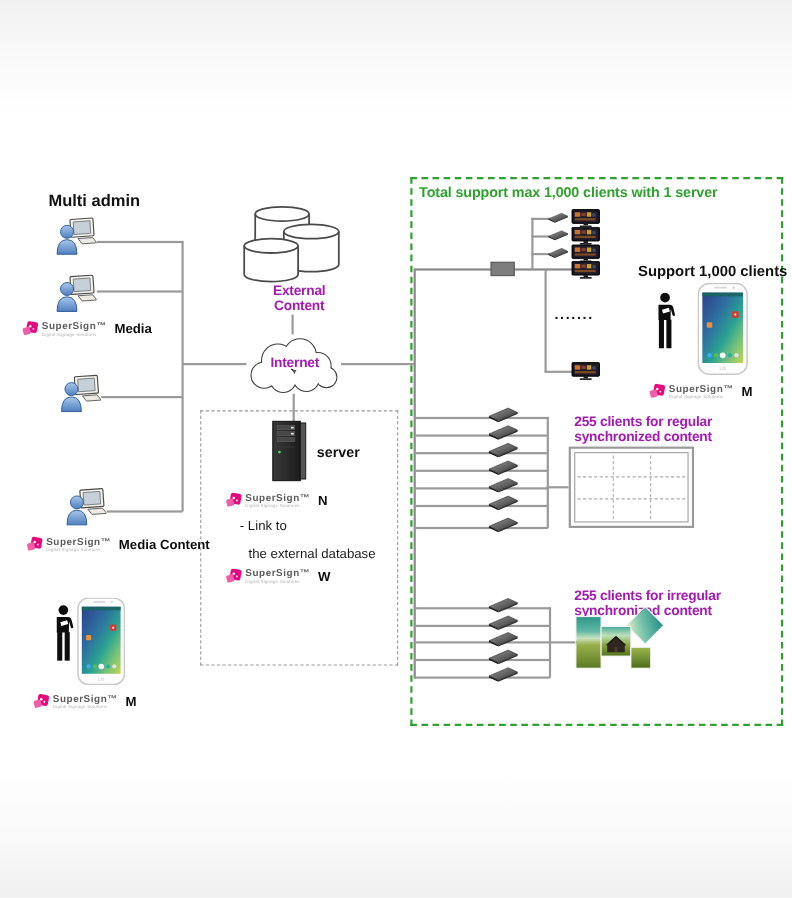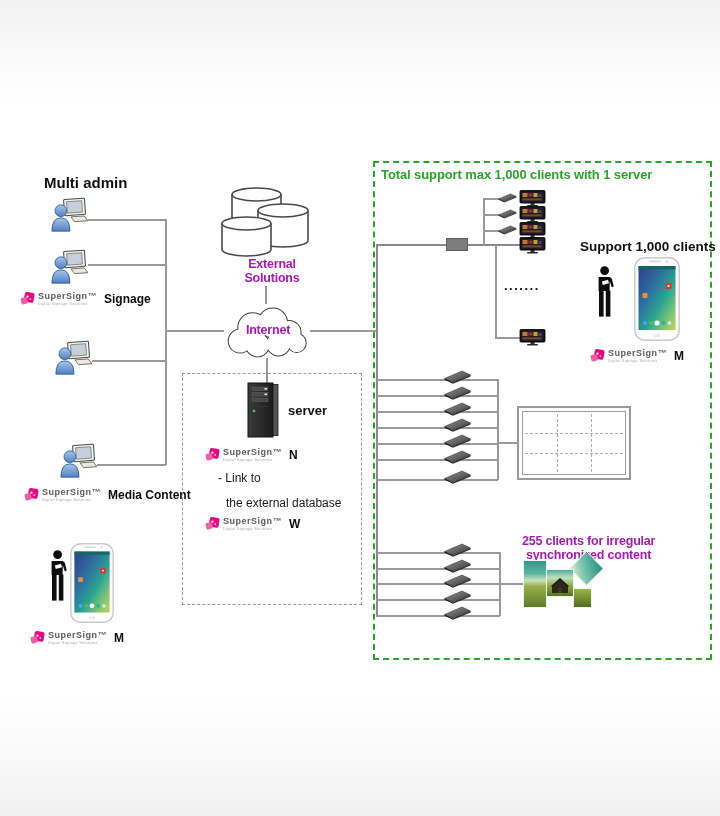--- a/index.html
+++ b/index.html
@@ -204,21 +204,21 @@
   <div class="ln h" style="left:166px;top:330px;width:58px;"></div>
 
   <div class="sslogo" style="left:20px;top:291px;">
     <svg class="ssicon">
         <use href="#sym-sslogo"></use>
       </svg>
     <span class="sstxt">
         <span class="ssbrand">SuperSign™</span>
         <span class="sstag">Digital Signage Solutions</span>
       </span>
-    <span class="sssuffix">Signage</span>
+    <span class="sssuffix">Media</span>
   </div>
 
   <div class="sslogo" style="left:24px;top:487px;">
     <svg class="ssicon">
         <use href="#sym-sslogo"></use>
       </svg>
     <span class="sstxt">
         <span class="ssbrand">SuperSign™</span>
         <span class="sstag">Digital Signage Solutions</span>
       </span>
@@ -240,21 +240,21 @@
         <span class="sstag">Digital Signage Solutions</span>
       </span>
     <span class="sssuffix">M</span>
   </div>
 
   <svg class="abs" style="left:220px;top:184px;width:92px;height:74px;">
       <use href="#sym-db"></use>
     </svg>
   <div class="lbl2 ctr" style="left:232px;top:258px;width:80px;">
     <div>External</div>
-    <div>Solutions</div>
+    <div>Content</div>
   </div>
 
   <div class="ln v" style="left:265px;top:286px;height:18px;"></div>
 
   <svg class="abs" style="left:221px;top:302px;width:92px;height:57px;">
       <use href="#sym-cloud"></use>
     </svg>
   <div class="lbl2 ctr" style="left:224px;top:324px;width:88px;">Internet</div>
 
   <div class="ln h" style="left:310px;top:330px;width:67px;"></div>
@@ -375,20 +375,24 @@
   <svg class="abs" style="left:443px;top:433px;width:29px;height:15px;">
       <use href="#sym-player"></use>
     </svg>
   <svg class="abs" style="left:443px;top:449px;width:29px;height:15px;">
       <use href="#sym-player"></use>
     </svg>
   <svg class="abs" style="left:443px;top:469px;width:29px;height:15px;">
       <use href="#sym-player"></use>
     </svg>
 
+  <div class="lbl2" style="left:522px;top:377px;">
+    <div>255 clients for regular</div>
+    <div>synchronized content</div>
+  </div>
   <div class="vwall" style="left:517px;top:406px;width:114px;height:74px;">
     <div class="vwall-in">
       <div class="gv" style="left:33.3%"></div>
       <div class="gv" style="left:66.6%"></div>
       <div class="gh" style="top:33.3%"></div>
       <div class="gh" style="top:66.6%"></div>
     </div>
   </div>
 
   <div class="ln h" style="left:377px;top:552px;width:123px;"></div>
@@ -408,21 +412,21 @@
   <svg class="abs" style="left:443px;top:573px;width:29px;height:15px;">
       <use href="#sym-player"></use>
     </svg>
   <svg class="abs" style="left:443px;top:589px;width:29px;height:15px;">
       <use href="#sym-player"></use>
     </svg>
   <svg class="abs" style="left:443px;top:605px;width:29px;height:15px;">
       <use href="#sym-player"></use>
     </svg>
 
-  <div class="lbl2" style="left:522px;top:535px;text-align:center;">
+  <div class="lbl2" style="left:522px;top:535px;">
     <div>255 clients for irregular</div>
     <div>synchronized content</div>
   </div>
   <div class="collage" style="left:524px;top:556px;width:86px;height:54px;">
     <div class="tile tileD"></div>
     <div class="tile tileA"></div>
     <div class="tile tileB">
       <svg style="position:absolute;left:0;top:0;width:26px;height:26px;">
           <use href="#sym-house"></use>
         </svg>

